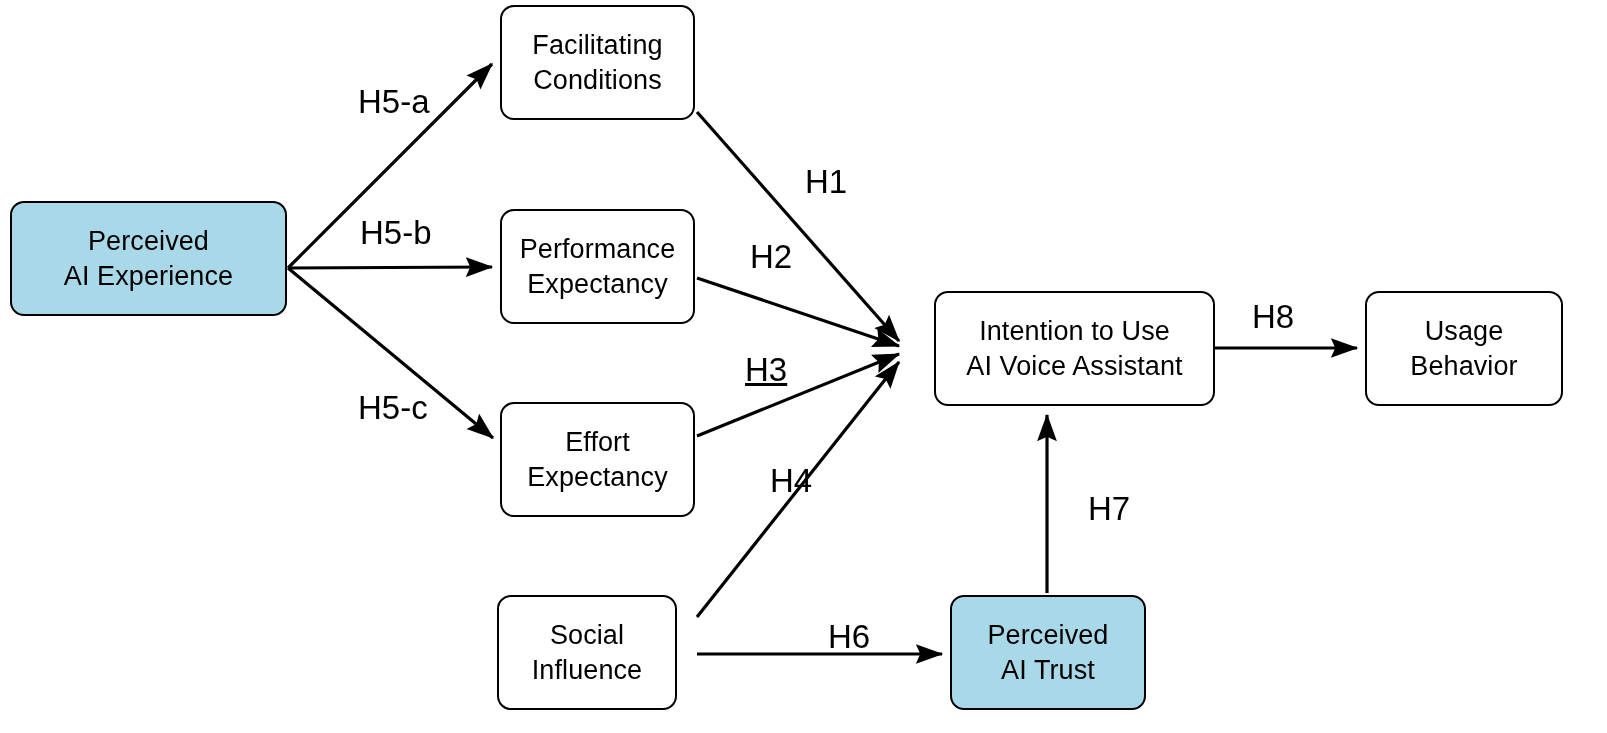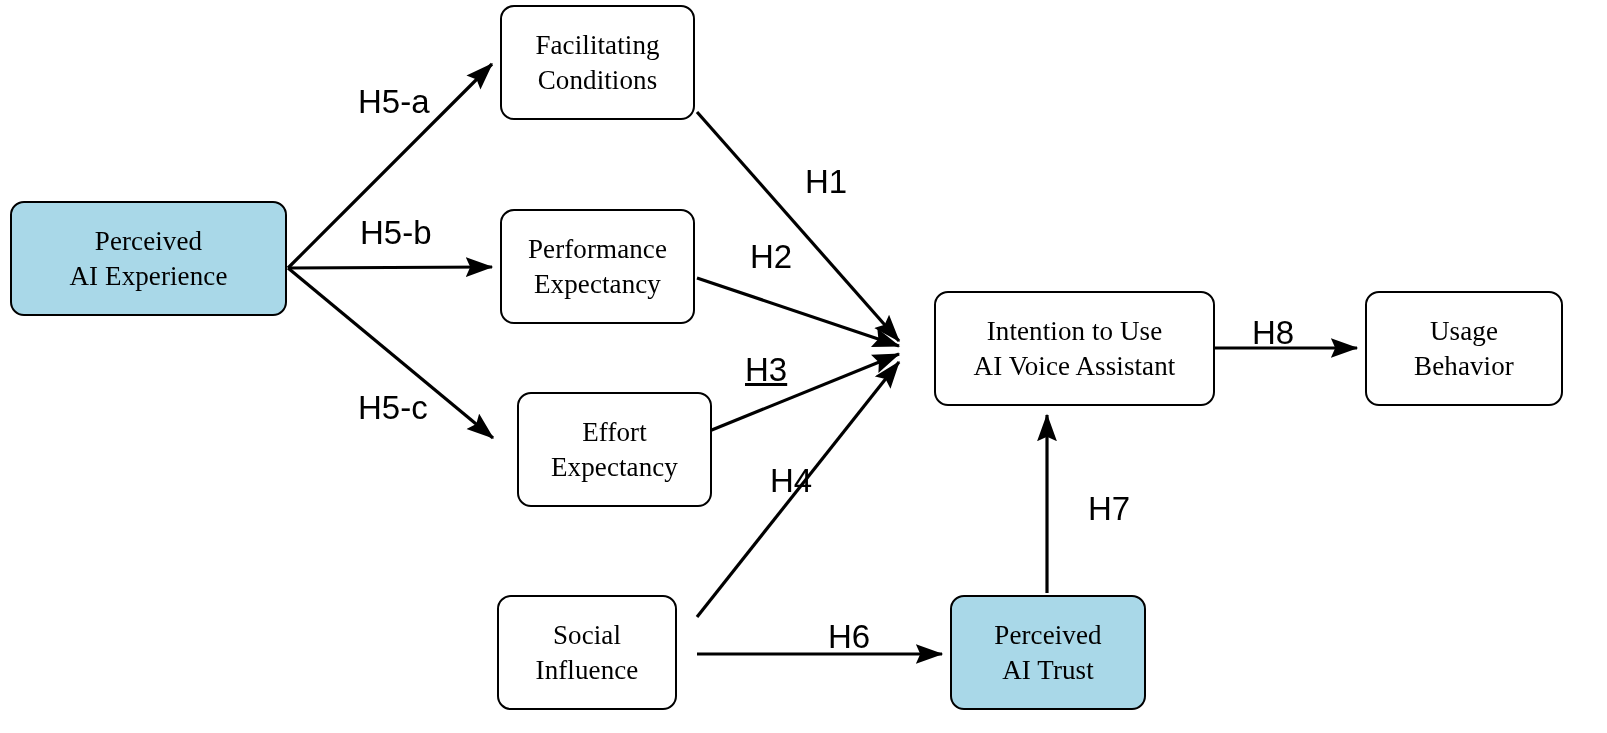--- a/index.html
+++ b/index.html
@@ -34,21 +34,20 @@
     text-align: center;
     border: 2.5px solid #000000;
     border-radius: 14px;
     background: #ffffff;
     color: #000000;
     font-size: 27px;
     line-height: 1.26;
     letter-spacing: 0.1px;
     white-space: pre-line;
     padding: 2px 6px;
-    font-family: Liberation Serif, serif;
   }
   .node.accent {
     background: #a9d8e8;
   }
   .edge-label {
     position: absolute;
     font-size: 33px;
     color: #000000;
     white-space: nowrap;
     line-height: 1;
@@ -95,21 +94,21 @@
   <div class="node" style="left:500px; top:5px; width:195px; height:115px;">
     <span>Facilitating
 Conditions</span>
   </div>
 
   <div class="node" style="left:500px; top:209px; width:195px; height:115px;">
     <span>Performance
 Expectancy</span>
   </div>
 
-  <div class="node" style="left:500px; top:392px; width:195px; height:115px;margin-left:17px;">
+  <div class="node" style="left:500px; top:402px; width:195px; height:115px;">
     <span>Effort
 Expectancy</span>
   </div>
 
   <div class="node" style="left:497px; top:595px; width:180px; height:115px;">
     <span>Social
 Influence</span>
   </div>
 
   <div class="node" style="left:906px; top:291px; width:281px; height:115px;margin-left:28px;">
@@ -138,15 +137,15 @@
   <div class="edge-label" style="left:750px; top:240px;">H2</div>
 
   <div class="edge-label" style="left:745px; top:353px;text-decoration:underline;">H3</div>
 
   <div class="edge-label" style="left:770px; top:464px;">H4</div>
 
   <div class="edge-label" style="left:828px; top:620px;">H6</div>
 
   <div class="edge-label" style="left:1088px; top:492px;">H7</div>
 
-  <div class="edge-label" style="left:1252px; top:316px;">H8</div>
+  <div class="edge-label" style="left:1252px; top:300px;">H8</div>
 
 </div>
 
 </body></html>

